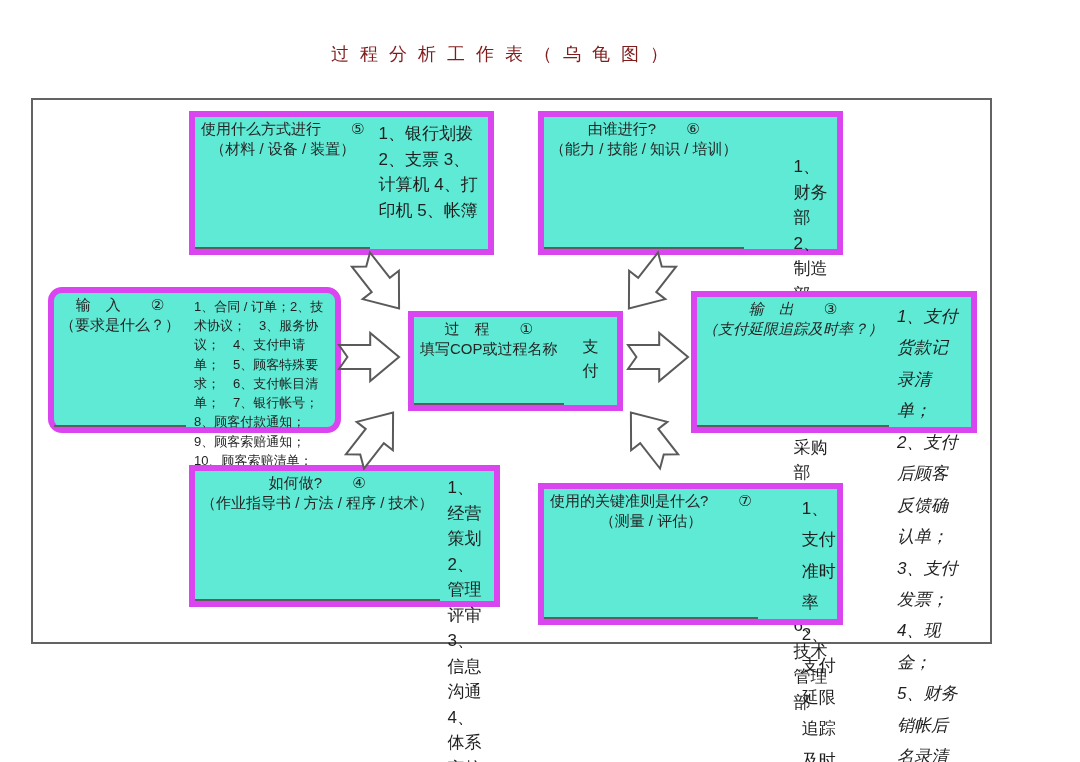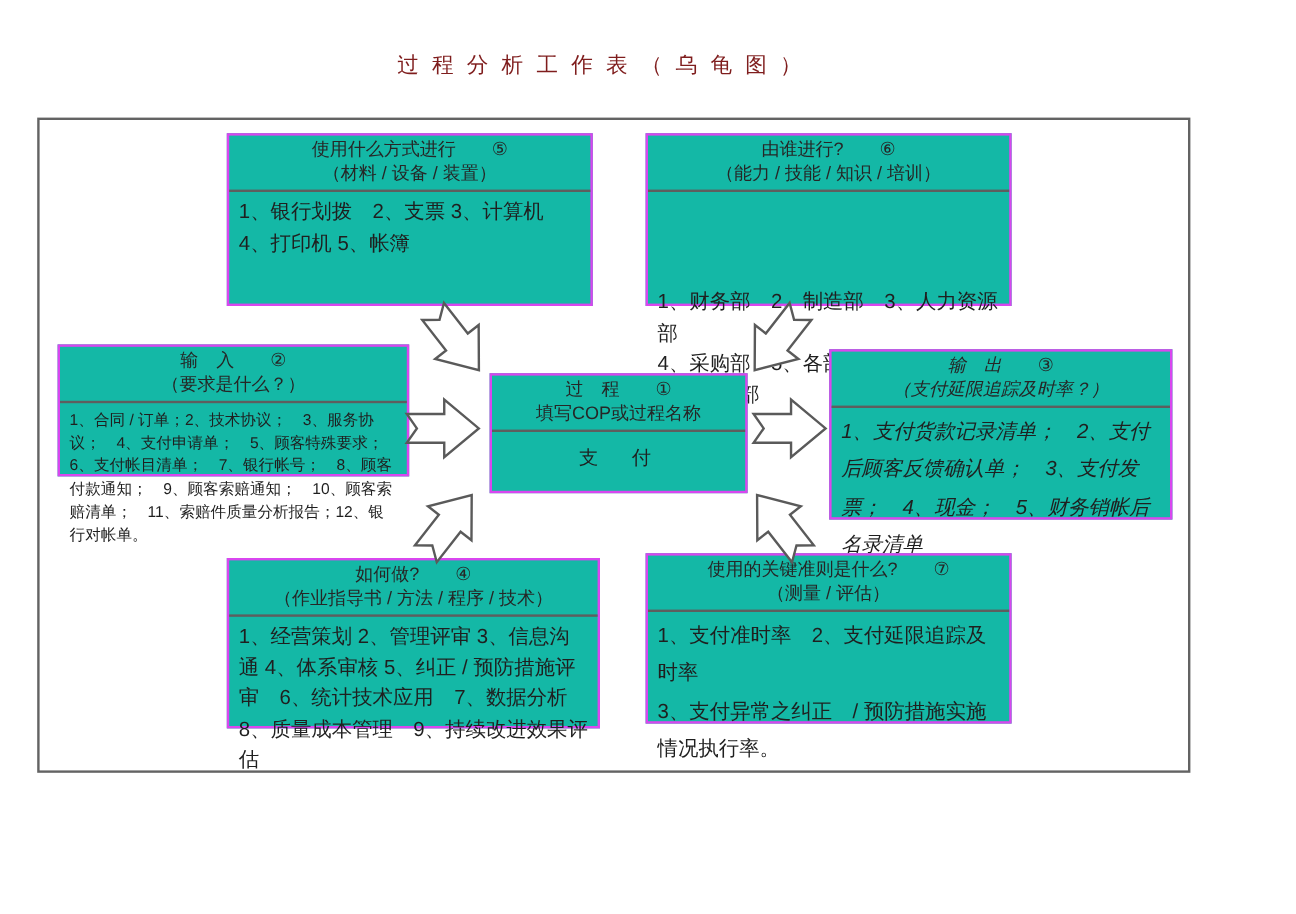--- a/index.html
+++ b/index.html
@@ -16,24 +16,24 @@
     text-align:center;
     font-size:18px;letter-spacing:11px;
     color:#7f1d1d;
   }
   .outer-frame{
     position:absolute;left:31px;top:98px;width:957px;height:542px;
     border:2px solid #636363;
   }
   .box{
     position:absolute;
-    border:2px solid #d946ef;
-    background:#14b8a6;
+    border:6px solid #d946ef;
+    background:#5eead4;
     box-sizing:border-box;
-    display:flex;flex-direction:column;
+    display:flex;flex-direction:row;
   }
   .box-header{
     border-bottom:2px solid #5e5e5e;
     padding:2px 6px 3px 6px;
     text-align:center;
     flex:0 0 auto;
   }
   .box-title-row{
     display:flex;justify-content:center;align-items:center;gap:30px;
     font-size:15px;line-height:20px;color:#262626;
@@ -46,21 +46,21 @@
     padding:4px 8px;
     font-size:17px;line-height:1.5;
     text-align:left;color:#1f1f1f;
     white-space:pre-line;
     flex:1 1 auto;
   }
   .body-loose{line-height:1.85;}
   .body-pad{padding-top:10px;margin-top:27px;}
   .center-name{
     display:flex;align-items:center;justify-content:center;
-    font-size:16px;letter-spacing:6px;
+    font-size:16px;letter-spacing:6px;text-align:center;
     padding-bottom:8px;
   }
   .arrow{position:absolute;}
   .arrow svg{display:block;width:100%;height:100%;overflow:visible;}
   .arrow polygon{
     fill:#ffffff;stroke:#5a5a5a;stroke-width:2;
     stroke-linejoin:miter;vector-effect:non-scaling-stroke;
   }
 </style>
 </head>
@@ -88,21 +88,21 @@
       <div class="box-title-row">
         <span>由谁进行?</span>
         <span class="box-num">⑥</span>
       </div>
       <div class="box-subtitle">（能力 / 技能 / 知识 / 培训）</div>
     </div>
     <div class="box-body body-pad">1、财务部　2、制造部　3、人力资源部
 4、采购部　5、各部门 / 各分厂　6、技术管理部</div>
   </div>
 
-  <div class="box" style="left:48px;top:287px;width:293px;height:110px;">
+  <div class="box" style="left:48px;top:287px;width:293px;height:146px;border-radius:14px;">
     <div class="box-header">
       <div class="box-title-row">
         <span>输　入</span>
         <span class="box-num">②</span>
       </div>
       <div class="box-subtitle">（要求是什么？）</div>
     </div>
     <div class="box-body" style="font-size:13px;line-height:1.48;">1、合同 / 订单；2、技术协议；　3、服务协议；　4、支付申请单；　5、顾客特殊要求；　6、支付帐目清单；　7、银行帐号；　8、顾客付款通知；　9、顾客索赔通知；　10、顾客索赔清单；　11、索赔件质量分析报告；12、银行对帐单。</div>
   </div>
 
@@ -132,21 +132,21 @@
     <div class="box-header">
       <div class="box-title-row">
         <span>如何做?</span>
         <span class="box-num">④</span>
       </div>
       <div class="box-subtitle">（作业指导书 / 方法 / 程序 / 技术）</div>
     </div>
     <div class="box-body">1、经营策划  2、管理评审  3、信息沟通  4、体系审核 5、纠正 / 预防措施评审　6、统计技术应用　7、数据分析  8、质量成本管理　9、持续改进效果评估</div>
   </div>
 
-  <div class="box" style="left:538px;top:461px;width:305px;height:142px;">
+  <div class="box" style="left:538px;top:483px;width:305px;height:142px;gap:36px;">
     <div class="box-header">
       <div class="box-title-row">
         <span>使用的关键准则是什么?</span>
         <span class="box-num">⑦</span>
       </div>
       <div class="box-subtitle">（测量 / 评估）</div>
     </div>
     <div class="box-body body-loose">1、支付准时率　2、支付延限追踪及时率
 3、支付异常之纠正　/ 预防措施实施情况执行率。</div>
   </div>

